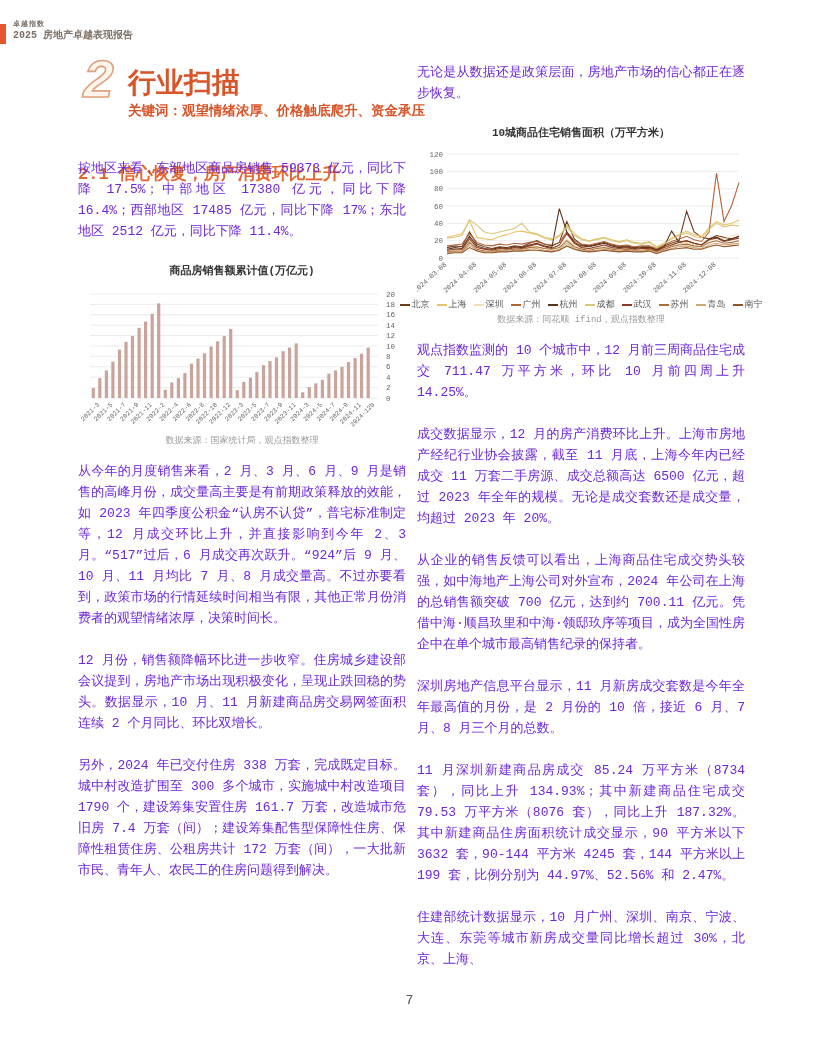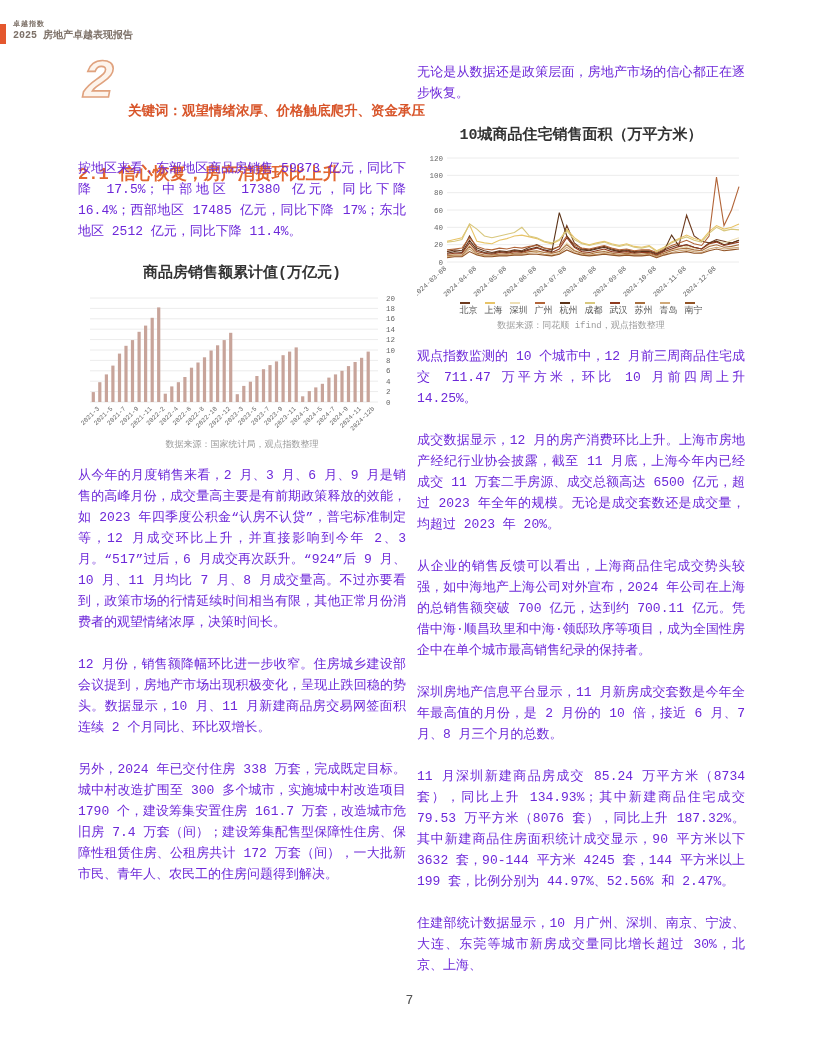--- a/index.html
+++ b/index.html
@@ -18,43 +18,44 @@
   .section-title{position:absolute;left:128px;top:64px;font-size:28px;font-weight:bold;color:#D8552A;}
   .section-keywords{position:absolute;left:128px;top:102px;font-size:13.5px;font-weight:bold;color:#D8552A;text-align:right;}
   .subsection-title{position:absolute;left:78px;top:130px;font-size:17px;font-weight:bold;color:#E2662E;margin-top:32px;}
   
   .col{position:absolute;width:328px;}
   .col-left{left:78px;top:158px;}
   .col-right{left:417px;top:62px;}
   .para{font-size:13px;line-height:21px;text-align:justify;color:#6d28d9;margin:0 0 21px 0;}
   
   .chart{margin:4px 0 14px 0;}
-  .chart-title{text-align:center;font-size:15px;font-weight:bold;color:#333;margin-bottom:2px;}
+  .chart-title{text-align:center;font-size:11px;font-weight:bold;color:#333;margin-bottom:2px;}
   .chart-source{text-align:center;font-size:9px;color:#9a9a9a;margin-top:2px;}
   .legend{display:flex;justify-content:center;flex-wrap:nowrap;gap:7px;font-size:9px;color:#555;margin-top:-2px;}
-  .legend-item{white-space:nowrap;display:flex;flex-direction:column;}
+  .legend-item{white-space:nowrap;display:flex;align-items:center;}
   .legend-dash{display:inline-block;width:10px;height:2px;margin-right:2px;}
   svg{display:block;}
   
   .page-num{position:absolute;left:0;right:0;top:993px;text-align:center;font-size:13px;color:#555;}
 </style>
 </head>
 <body>
 
 <div class="page">
 
   <div class="brand">
     <div class="brand-bar"></div>
     <div class="brand-text">
       <div class="brand-line1">卓越指数</div>
       <div class="brand-line2">2025 房地产卓越表现报告</div>
     </div>
   </div>
 
   <div class="section-num">2</div>
+  <div class="section-title">行业扫描</div>
   <div class="section-keywords">关键词：观望情绪浓厚、价格触底爬升、资金承压</div>
   <div class="subsection-title">2.1 信心恢复，房产消费环比上升</div>
 
   <div class="col col-left">
     <p class="para">按地区来看，东部地区商品房销售 59373 亿元，同比下降 17.5%；中部地区 17380 亿元，同比下降 16.4%；西部地区 17485 亿元，同比下降 17%；东北地区 2512 亿元，同比下降 11.4%。</p>
 
     <div class="chart">
       <div class="chart-title">商品房销售额累计值(万亿元)</div>
       <svg id="bar-svg" viewBox="0 0 328 152" width="328" height="152">
           <line x1="12" y1="118" x2="300" y2="118" stroke="#ECECEC" stroke-width="1"></line>

